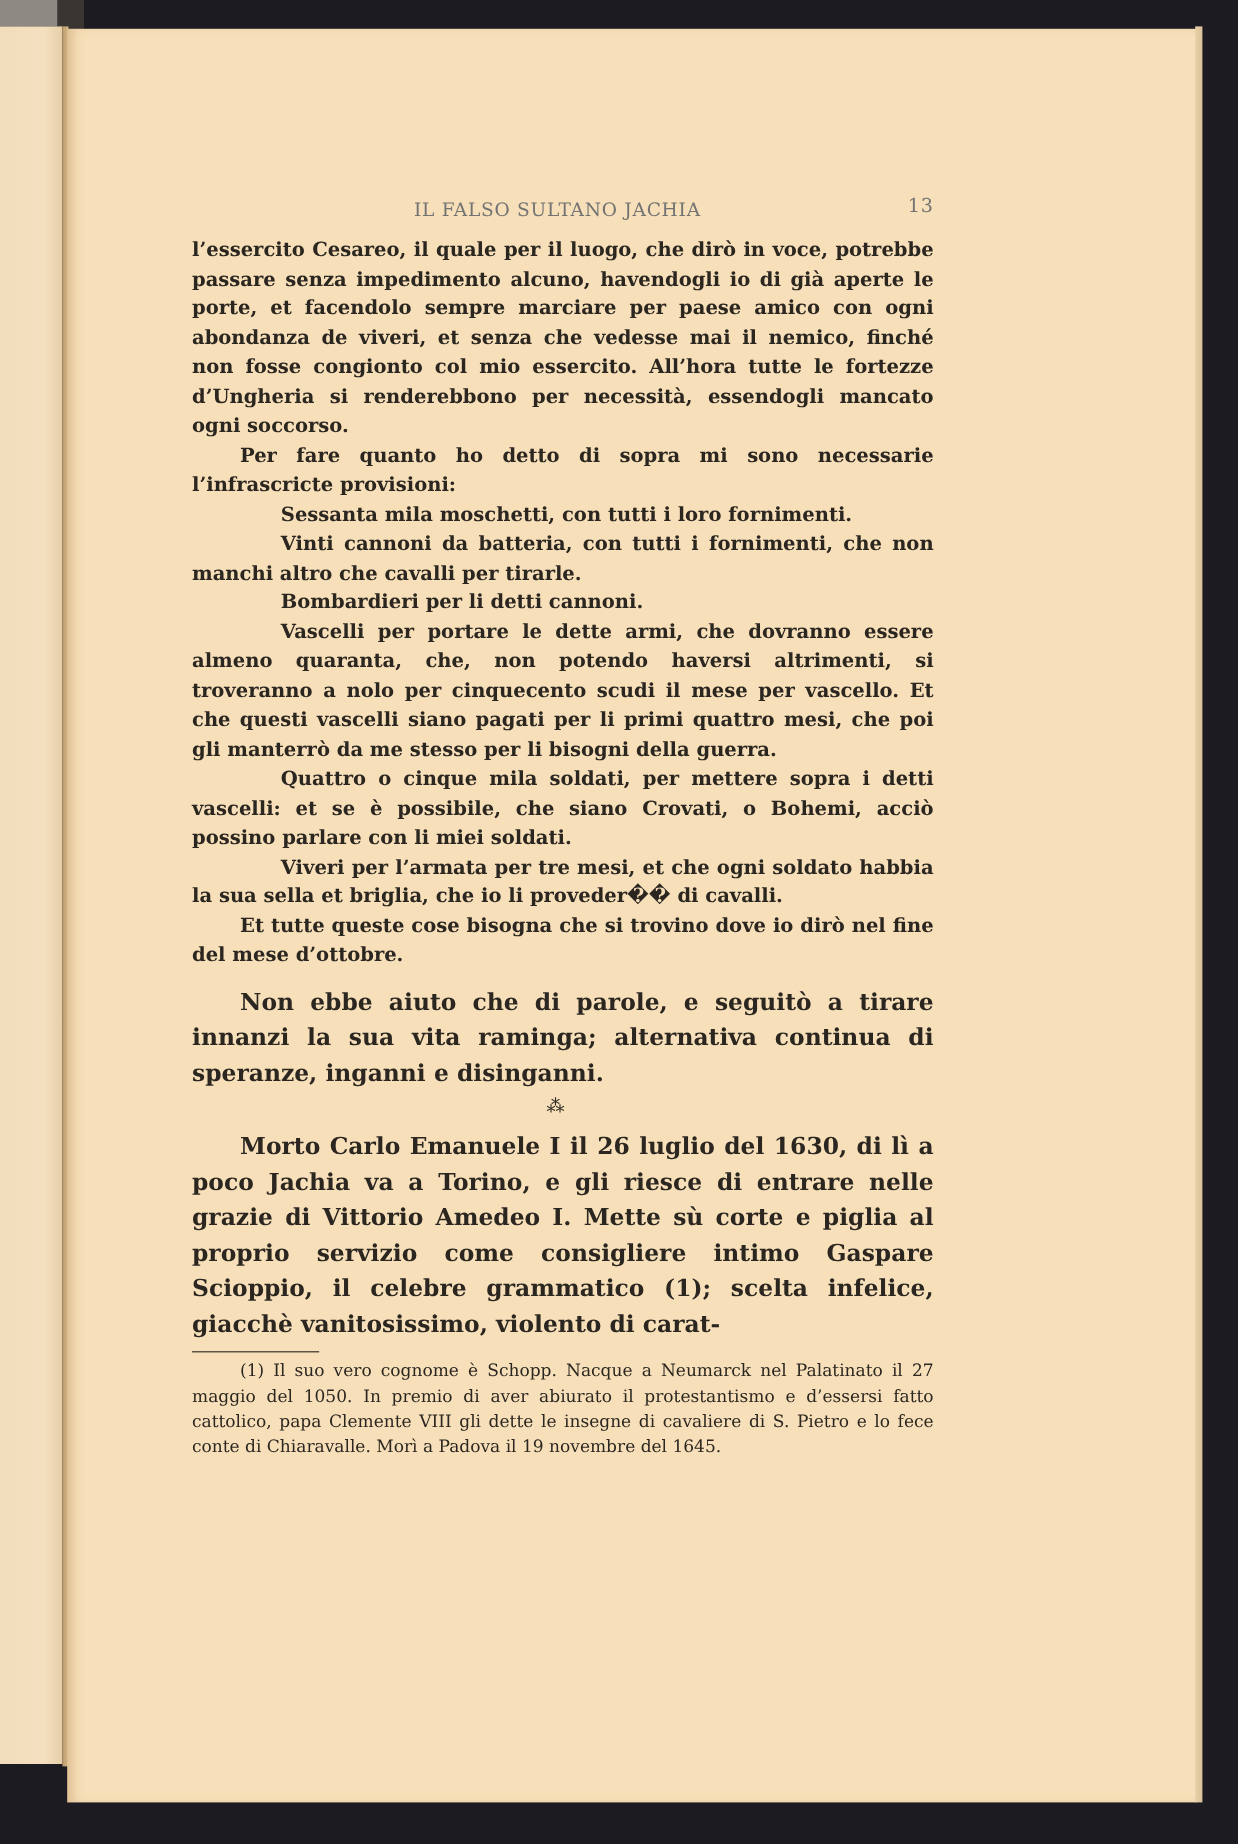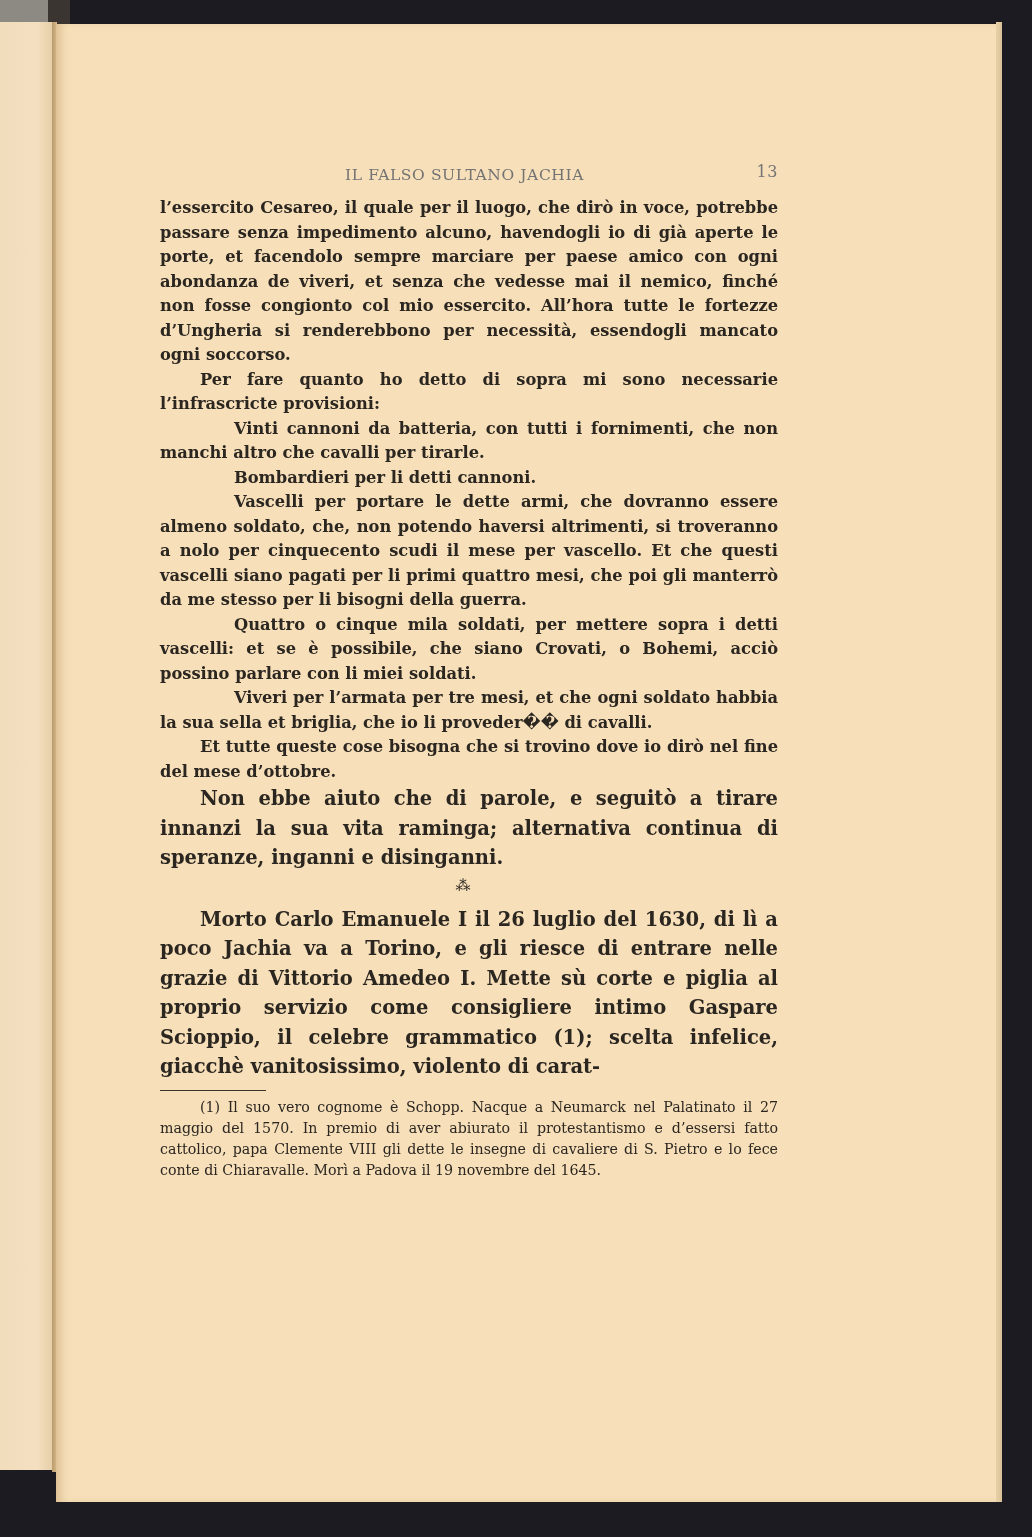--- a/index.html
+++ b/index.html
@@ -60,26 +60,27 @@
 <div class="page-edge"></div>
 
 <div class="header">
   <span class="title">IL FALSO SULTANO JACHIA</span>
   <span class="pnum">13</span>
 </div>
 
 <div class="text-block" style="top:196px;">
   <p class="p">l’essercito Cesareo, il quale per il luogo, che dirò in voce, potrebbe passare senza impedimento alcuno, havendogli io di già aperte le porte, et facendolo sempre marciare per paese amico con ogni abondanza de viveri, et senza che vedesse mai il nemico, finché non fosse congionto col mio essercito. All’hora tutte le fortezze d’Ungheria si renderebbono per necessità, essendogli mancato ogni soccorso.</p>
   <p class="p ind1">Per fare quanto ho detto di sopra mi sono necessarie l’infrascricte provisioni:</p>
+  <p class="p ind2">Sessanta mila moschetti, con tutti i loro fornimenti.</p>
   <p class="p ind2">Vinti cannoni da batteria, con tutti i fornimenti, che non manchi altro che cavalli per tirarle.</p>
   <p class="p ind2">Bombardieri per li detti cannoni.</p>
-  <p class="p ind2">Vascelli per portare le dette armi, che dovranno essere almeno soldato, che, non potendo haversi altrimenti, si troveranno a nolo per cinquecento scudi il mese per vascello. Et che questi vascelli siano pagati per li primi quattro mesi, che poi gli manterrò da me stesso per li bisogni della guerra.</p>
+  <p class="p ind2">Vascelli per portare le dette armi, che dovranno essere almeno quaranta, che, non potendo haversi altrimenti, si troveranno a nolo per cinquecento scudi il mese per vascello. Et che questi vascelli siano pagati per li primi quattro mesi, che poi gli manterrò da me stesso per li bisogni della guerra.</p>
   <p class="p ind2">Quattro o cinque mila soldati, per mettere sopra i detti vascelli: et se è possibile, che siano Crovati, o Bohemi, acciò possino parlare con li miei soldati.</p>
   <p class="p ind2">Viveri per l’armata per tre mesi, et che ogni soldato habbia la sua sella et briglia, che io li proveder�� di cavalli.</p>
   <p class="p ind1">Et tutte queste cose bisogna che si trovino dove io dirò nel fine del mese d’ottobre.</p>
 
-  <p class="p big ind1" style="">Non ebbe aiuto che di parole, e seguitò a tirare innanzi la sua vita raminga; alternativa continua di speranze, inganni e disinganni.</p>
+  <p class="p big ind1" style="margin-top:12px;">Non ebbe aiuto che di parole, e seguitò a tirare innanzi la sua vita raminga; alternativa continua di speranze, inganni e disinganni.</p>
   <div class="star">⁂</div>
   <p class="p big ind1">Morto Carlo Emanuele I il 26 luglio del 1630, di lì a poco Jachia va a Torino, e gli riesce di entrare nelle grazie di Vittorio Amedeo I. Mette sù corte e piglia al proprio servizio come consigliere intimo Gaspare Scioppio, il celebre grammatico (1); scelta infelice, giacchè vanitosissimo, violento di carat-</p>
 
   <div class="fn-rule"></div>
-  <p class="fn ind1">(1) Il suo vero cognome è Schopp. Nacque a Neumarck nel Palatinato il 27 maggio del 1570. In premio di aver abiurato il protestantismo e d’essersi fatto cattolico, papa Clemente VIII gli dette le insegne di cavaliere di S. Pietro e lo fece conte di Chiaravalle. Morì a Padova il 19 novembre del 1645.</p>
+  <p class="fn ind1">(1) Il suo vero cognome è Schopp. Nacque a Neumarck nel Palatinato il 27 maggio del 1050. In premio di aver abiurato il protestantismo e d’essersi fatto cattolico, papa Clemente VIII gli dette le insegne di cavaliere di S. Pietro e lo fece conte di Chiaravalle. Morì a Padova il 19 novembre del 1645.</p>
 </div>
 
 </body></html>

